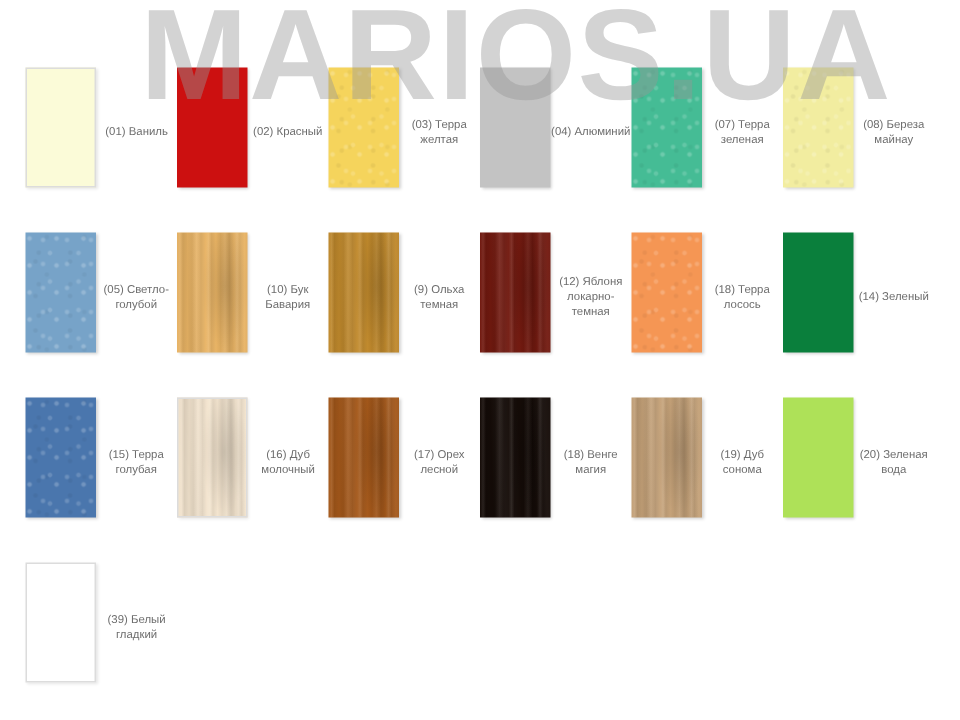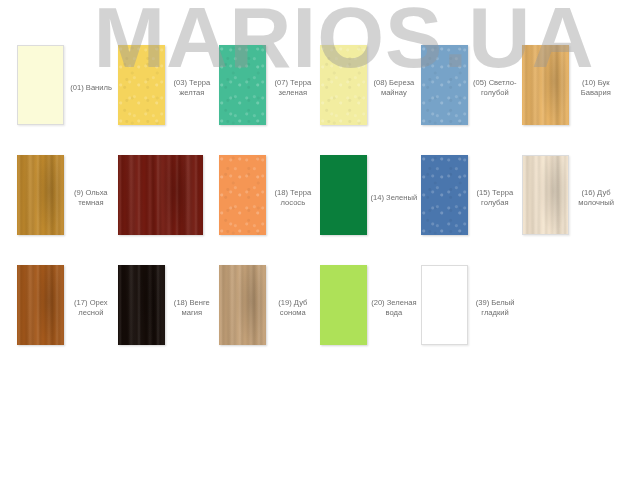--- a/index.html
+++ b/index.html
@@ -133,24 +133,32 @@
 <body>
 
 <div id="catalog">
 
   <div id="grid">
       <div class="cell">
         <div class="swatch bordered" style="background: rgb(251, 251, 216);"></div>
         <div class="label">(01) Ваниль</div>
       </div>
       <div class="cell">
+        <div class="swatch" style="background: rgb(204, 16, 16);"></div>
+        <div class="label">(02) Красный</div>
+      </div>
+      <div class="cell">
         <div class="swatch mottle" style="background: rgb(245, 212, 92);"></div>
         <div class="label">(03) Терра желтая</div>
       </div>
       <div class="cell">
+        <div class="swatch" style="background: rgb(195, 195, 195);"></div>
+        <div class="label">(04) Алюминий</div>
+      </div>
+      <div class="cell">
         <div class="swatch mottle" style="background: rgb(69, 188, 149);"></div>
         <div class="label">(07) Терра зеленая</div>
       </div>
       <div class="cell">
         <div class="swatch mottle" style="background: rgb(242, 237, 160);"></div>
         <div class="label">(08) Береза майнау</div>
       </div>
       <div class="cell">
         <div class="swatch mottle" style="background: rgb(119, 163, 200);"></div>
         <div class="label">(05) Светло-голубой</div>
@@ -158,20 +166,21 @@
       <div class="cell">
         <div class="swatch grain" style="background: rgb(232, 179, 100);"></div>
         <div class="label">(10) Бук Бавария</div>
       </div>
       <div class="cell">
         <div class="swatch grain" style="background: rgb(192, 137, 44);"></div>
         <div class="label">(9) Ольха темная</div>
       </div>
       <div class="cell">
         <div class="swatch grain" style="background: rgb(114, 25, 15);"></div>
+        <div class="label">(12) Яблоня локарно-темная</div>
       </div>
       <div class="cell">
         <div class="swatch mottle" style="background: rgb(245, 150, 84);"></div>
         <div class="label">(18) Терра лосось</div>
       </div>
       <div class="cell">
         <div class="swatch" style="background: rgb(10, 127, 60);"></div>
         <div class="label">(14) Зеленый</div>
       </div>
       <div class="cell">

